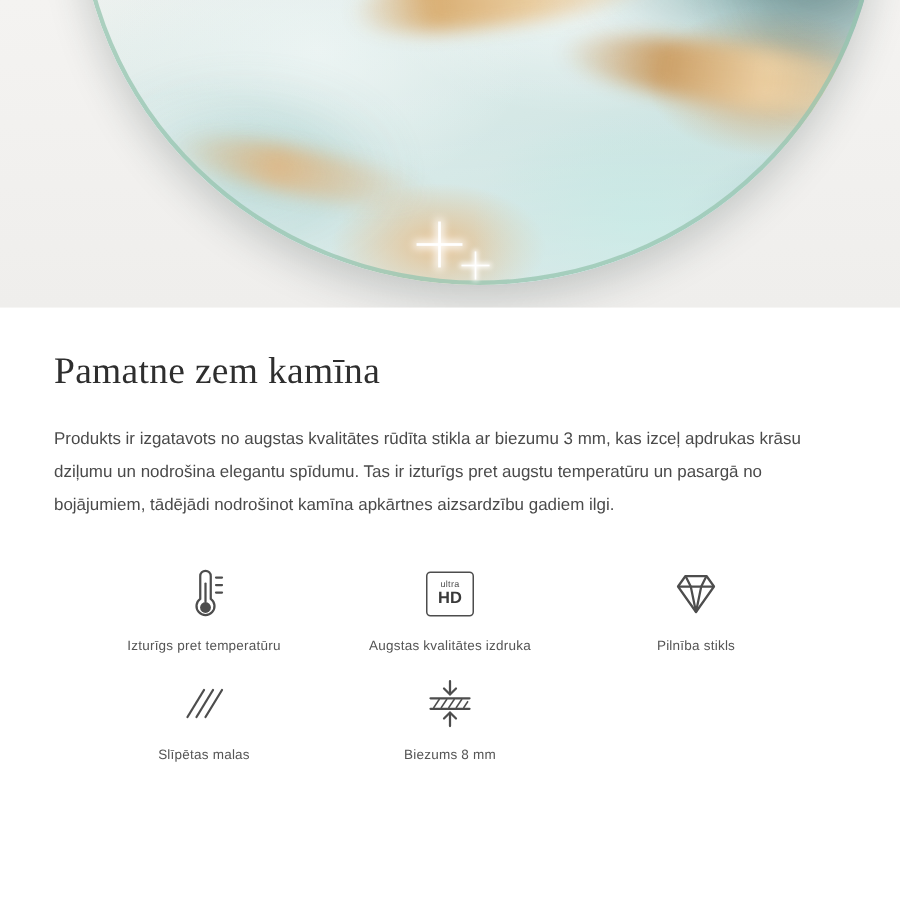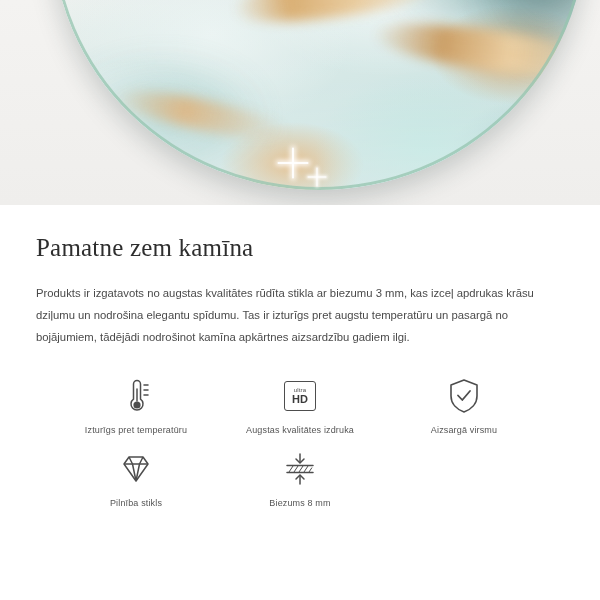--- a/index.html
+++ b/index.html
@@ -241,44 +241,47 @@
       <div class="feature">
         <div class="feature-icon">
           <div class="ultrahd">
             <span class="u">ultra</span>
             <span class="hd">HD</span>
           </div>
         </div>
         <div class="feature-label">Augstas kvalitātes izdruka</div>
       </div>
 
-      <div class="feature">
-        <div class="feature-icon">
-          <svg width="34" height="38" viewBox="0 0 34 38">
-            <path d="M17 3 L30 8 V19 C30 27 24 32.5 17 35 C10 32.5 4 27 4 19 V8 Z" fill="none" stroke="#4d4d4d" stroke-width="1.6" stroke-linejoin="round"></path>
-            <path d="M11 18.5 L15.3 23 L23 14" fill="none" stroke="#4d4d4d" stroke-width="1.8" stroke-linecap="round" stroke-linejoin="round"></path>
-          </svg>
-        </div>
-        <div class="feature-label">Aizsargā virsmu</div>
-      </div>
 
       <div class="feature">
         <div class="feature-icon">
           <svg width="38" height="32" viewBox="0 0 38 32">
             <g fill="none" stroke="#4d4d4d" stroke-width="1.5" stroke-linejoin="round">
               <path d="M7 11 L12 4 H26 L31 11 L19 28 Z"></path>
               <path d="M7 11 H31"></path>
               <path d="M12 4 L15.5 11 L19 28"></path>
               <path d="M26 4 L22.5 11 L19 28"></path>
             </g>
           </svg>
         </div>
         <div class="feature-label">Pilnība stikls</div>
       </div>
 
+      <div class="feature">
+        <div class="feature-icon">
+          <svg width="34" height="30" viewBox="0 0 34 30">
+            <g stroke="#4d4d4d" stroke-width="1.5" stroke-linecap="round">
+              <line x1="6" y1="24" x2="17" y2="6"></line>
+              <line x1="12" y1="24" x2="23" y2="6"></line>
+              <line x1="18" y1="24" x2="29" y2="6"></line>
+            </g>
+          </svg>
+        </div>
+        <div class="feature-label">Slīpētas malas</div>
+      </div>
 
       <div class="feature">
         <div class="feature-icon">
           <svg width="34" height="36" viewBox="0 0 34 36">
             <g stroke="#4d4d4d" stroke-width="1.5" stroke-linecap="round" fill="none">
               <line x1="17" y1="3" x2="17" y2="11"></line>
               <path d="M13 8 L17 12 L21 8"></path>
               <line x1="17" y1="33" x2="17" y2="25"></line>
               <path d="M13 28 L17 24 L21 28"></path>
               <line x1="4" y1="14.5" x2="30" y2="14.5"></line>

